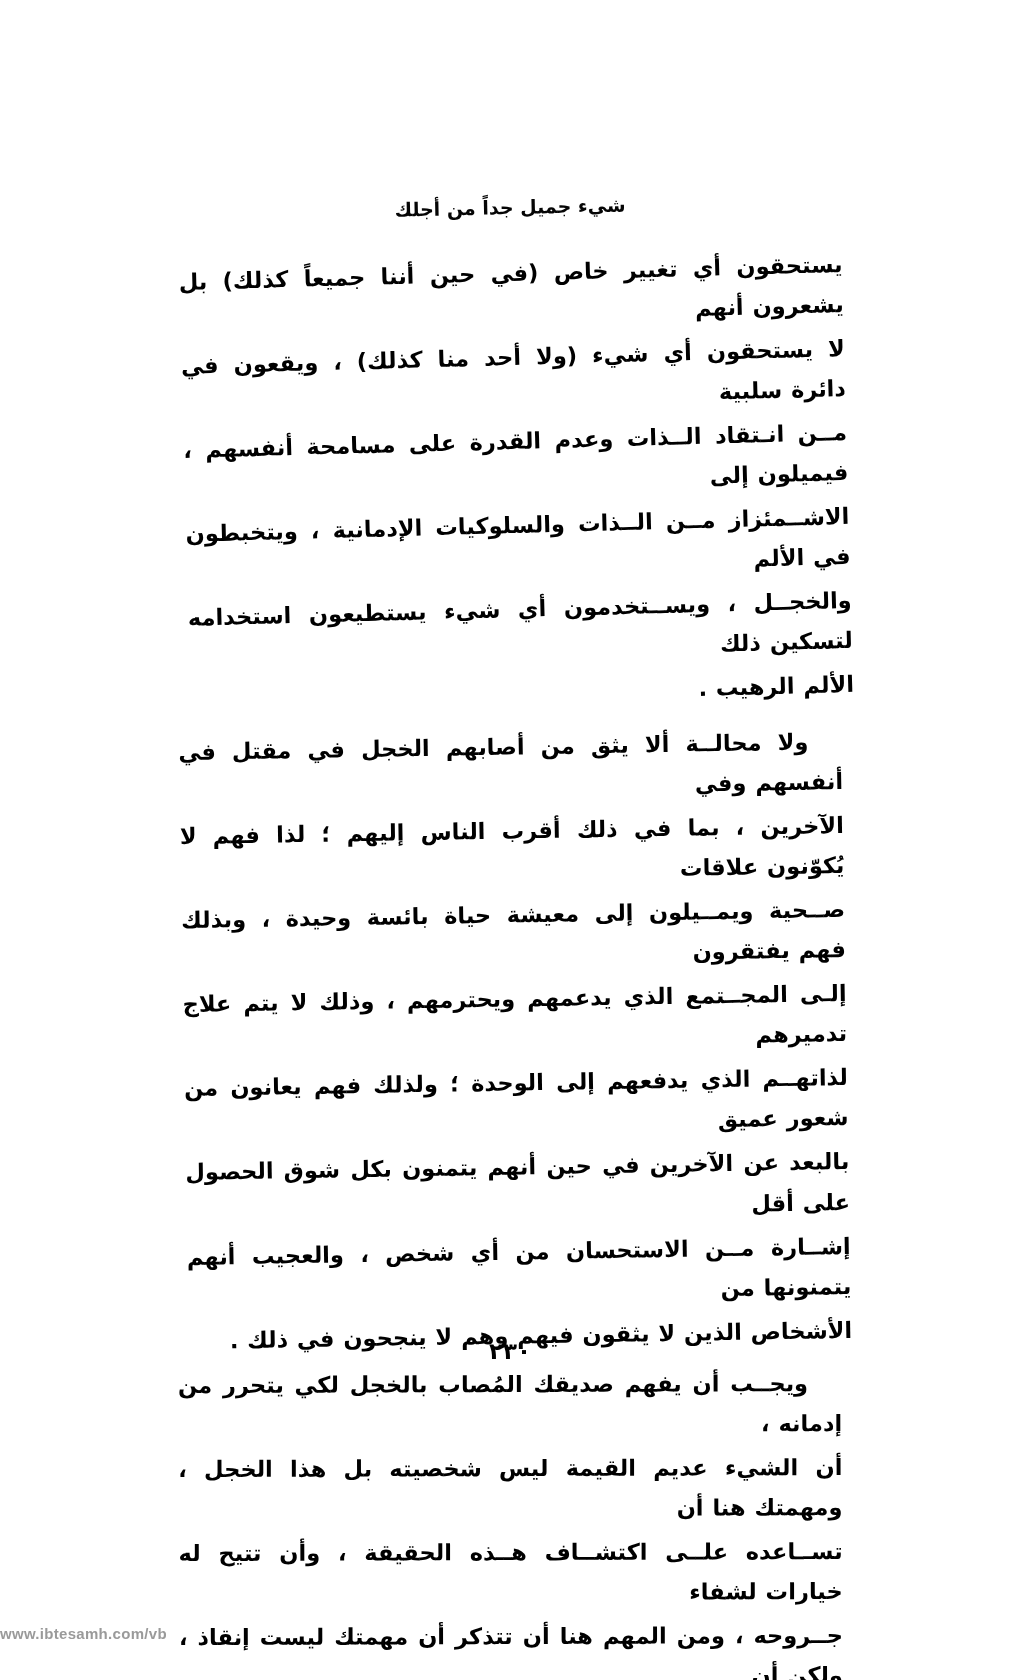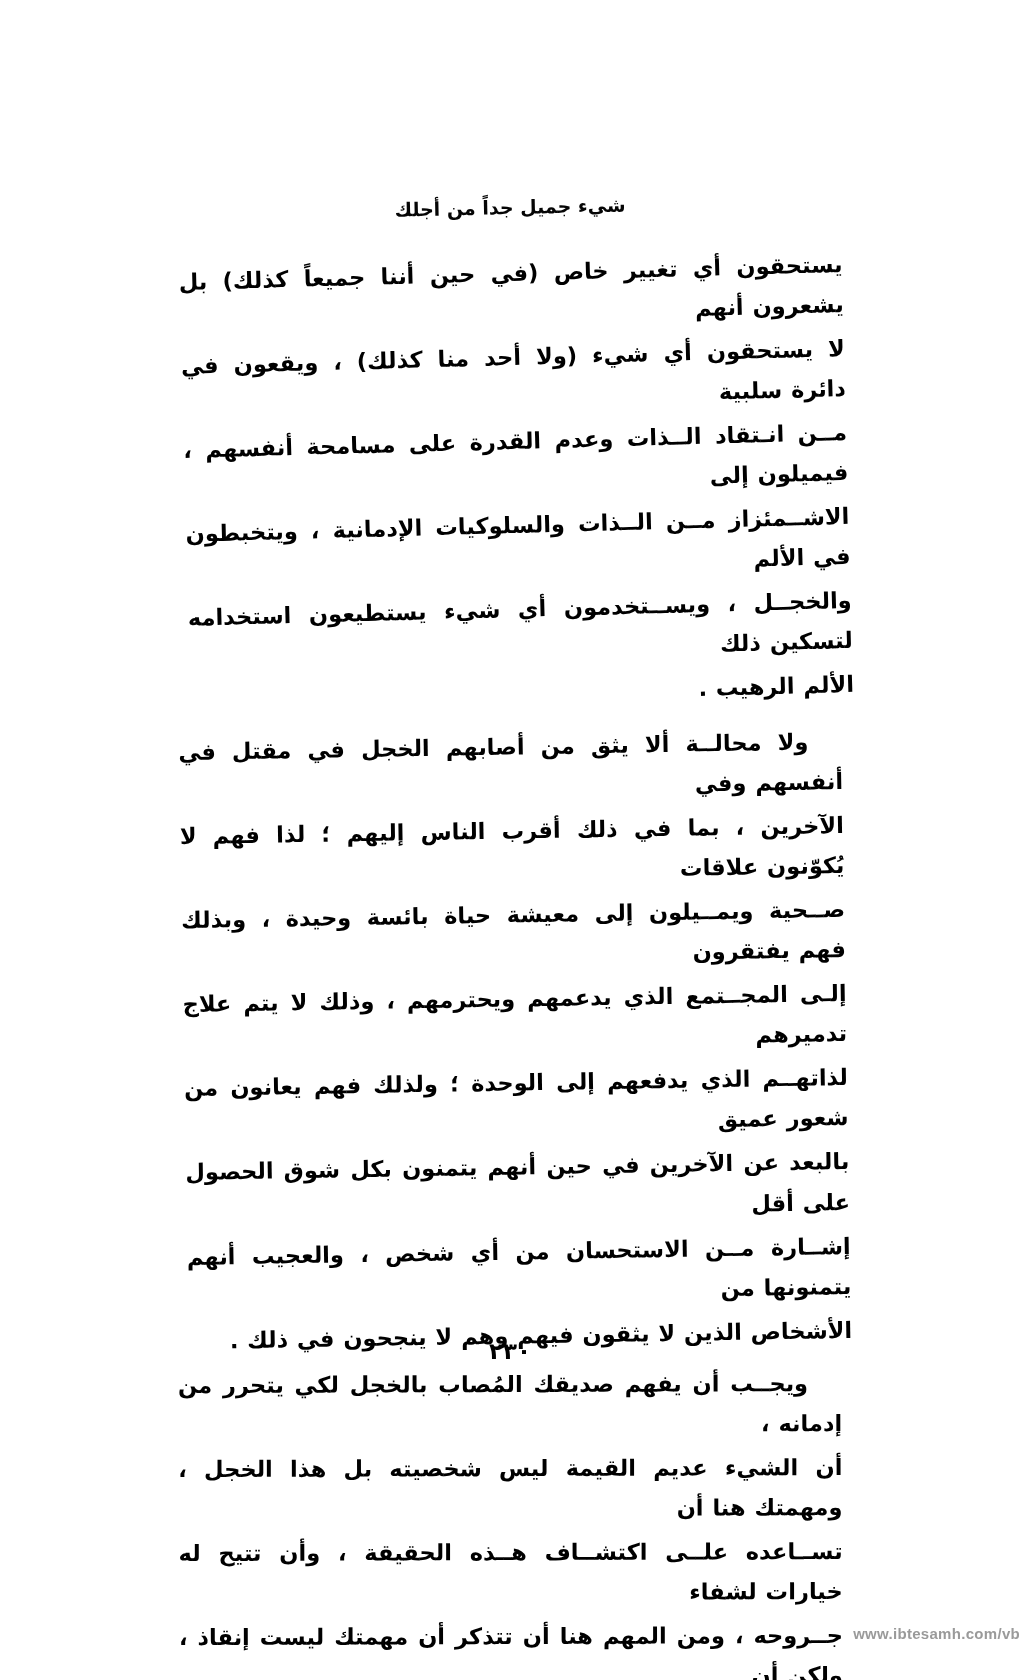--- a/index.html
+++ b/index.html
@@ -69,21 +69,21 @@
     font-weight: 700;
     color: #000000;
     letter-spacing: 1px;
   }
 
   .site-footer {
     position: absolute;
     bottom: 38px;
     left: 0;
     right: 0;
-    text-align: right;
+    text-align: left;
     direction: ltr;
     font-size: 15px;
     font-weight: 700;
     color: #9a9a9a;
     letter-spacing: 0.3px;
     font-family: "Liberation Sans", sans-serif;
   }
 </style>
 </head>
 <body>

